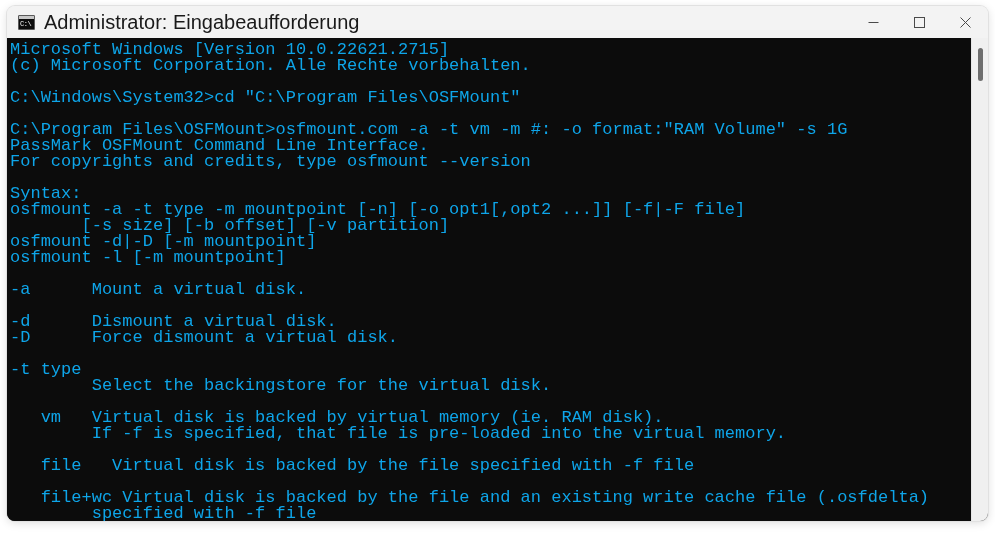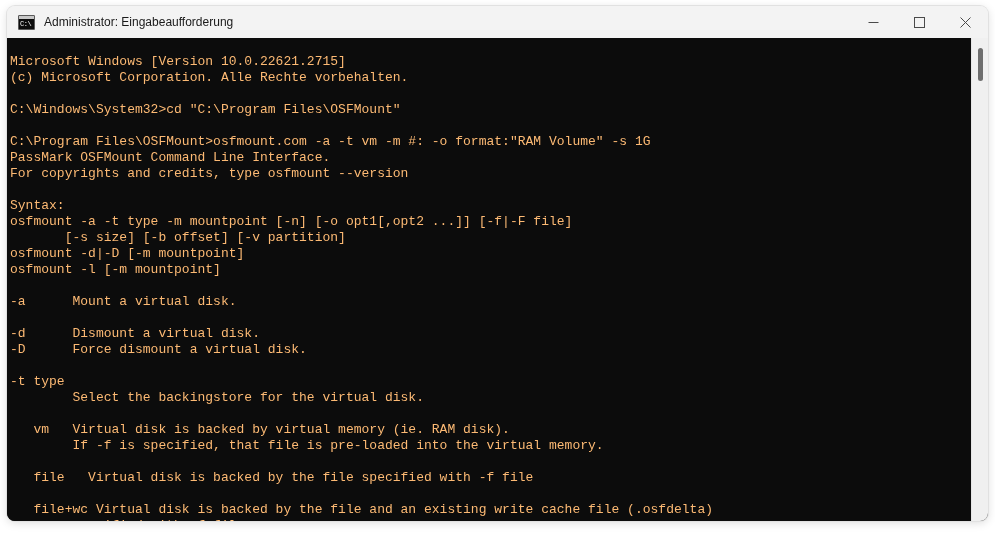--- a/index.html
+++ b/index.html
@@ -80,21 +80,21 @@
     color: #ffffff;
     font-family: "Liberation Mono", monospace;
     font-size: 7px;
     line-height: 10px;
     letter-spacing: -0.5px;
     white-space: nowrap;
   }
 
   .title-text {
     margin-left: 9px;
-    font-size: 12px;
+    font-size: 20px;
     color: #1a1a1a;
     white-space: nowrap;
     overflow: hidden;
     text-overflow: ellipsis;
     font-family: "Liberation Sans", sans-serif;
   }
 
   .window-controls {
     display: flex;
     flex: 0 0 auto;
@@ -122,30 +122,29 @@
     position: relative;
     flex: 1 1 auto;
     display: flex;
     background: #0c0c0c;
     overflow: hidden;
   }
 
   .terminal {
     flex: 1 1 auto;
     background: #0c0c0c;
-    color: #fdba74;
+    color: #0ea5e9;
     font-family: "Liberation Mono", "DejaVu Sans Mono", monospace;
-    font-size: 13px;
+    font-size: 17px;
     line-height: 16px;
     padding: 4px 0 0 3px;
     white-space: pre;
     overflow: hidden;
     letter-spacing: 0.01px;
     box-sizing: border-box;
-    margin-top: 12px;
   }
 
   .term-line {
     height: 16px;
     white-space: pre;
   }
 
   
   .scrollbar {
     width: 17px;

